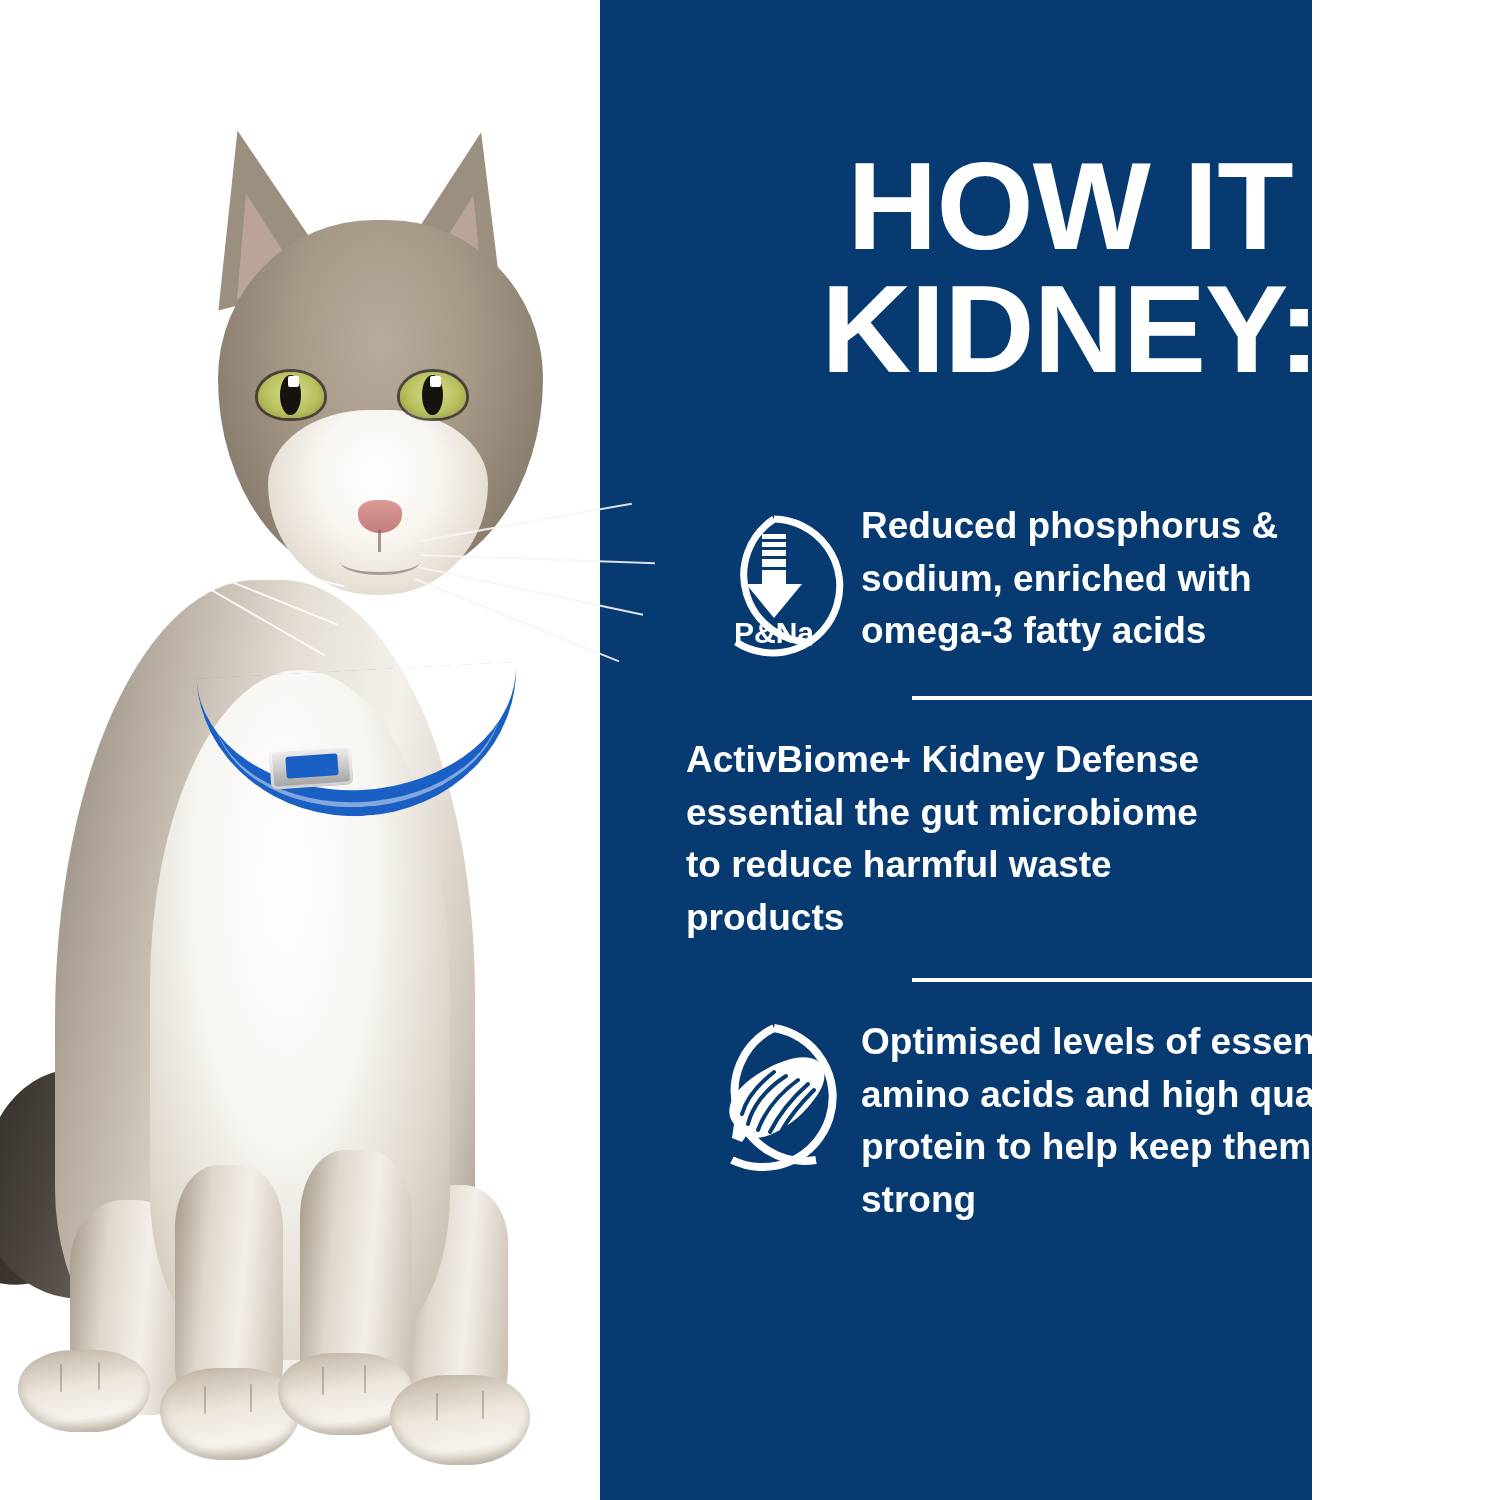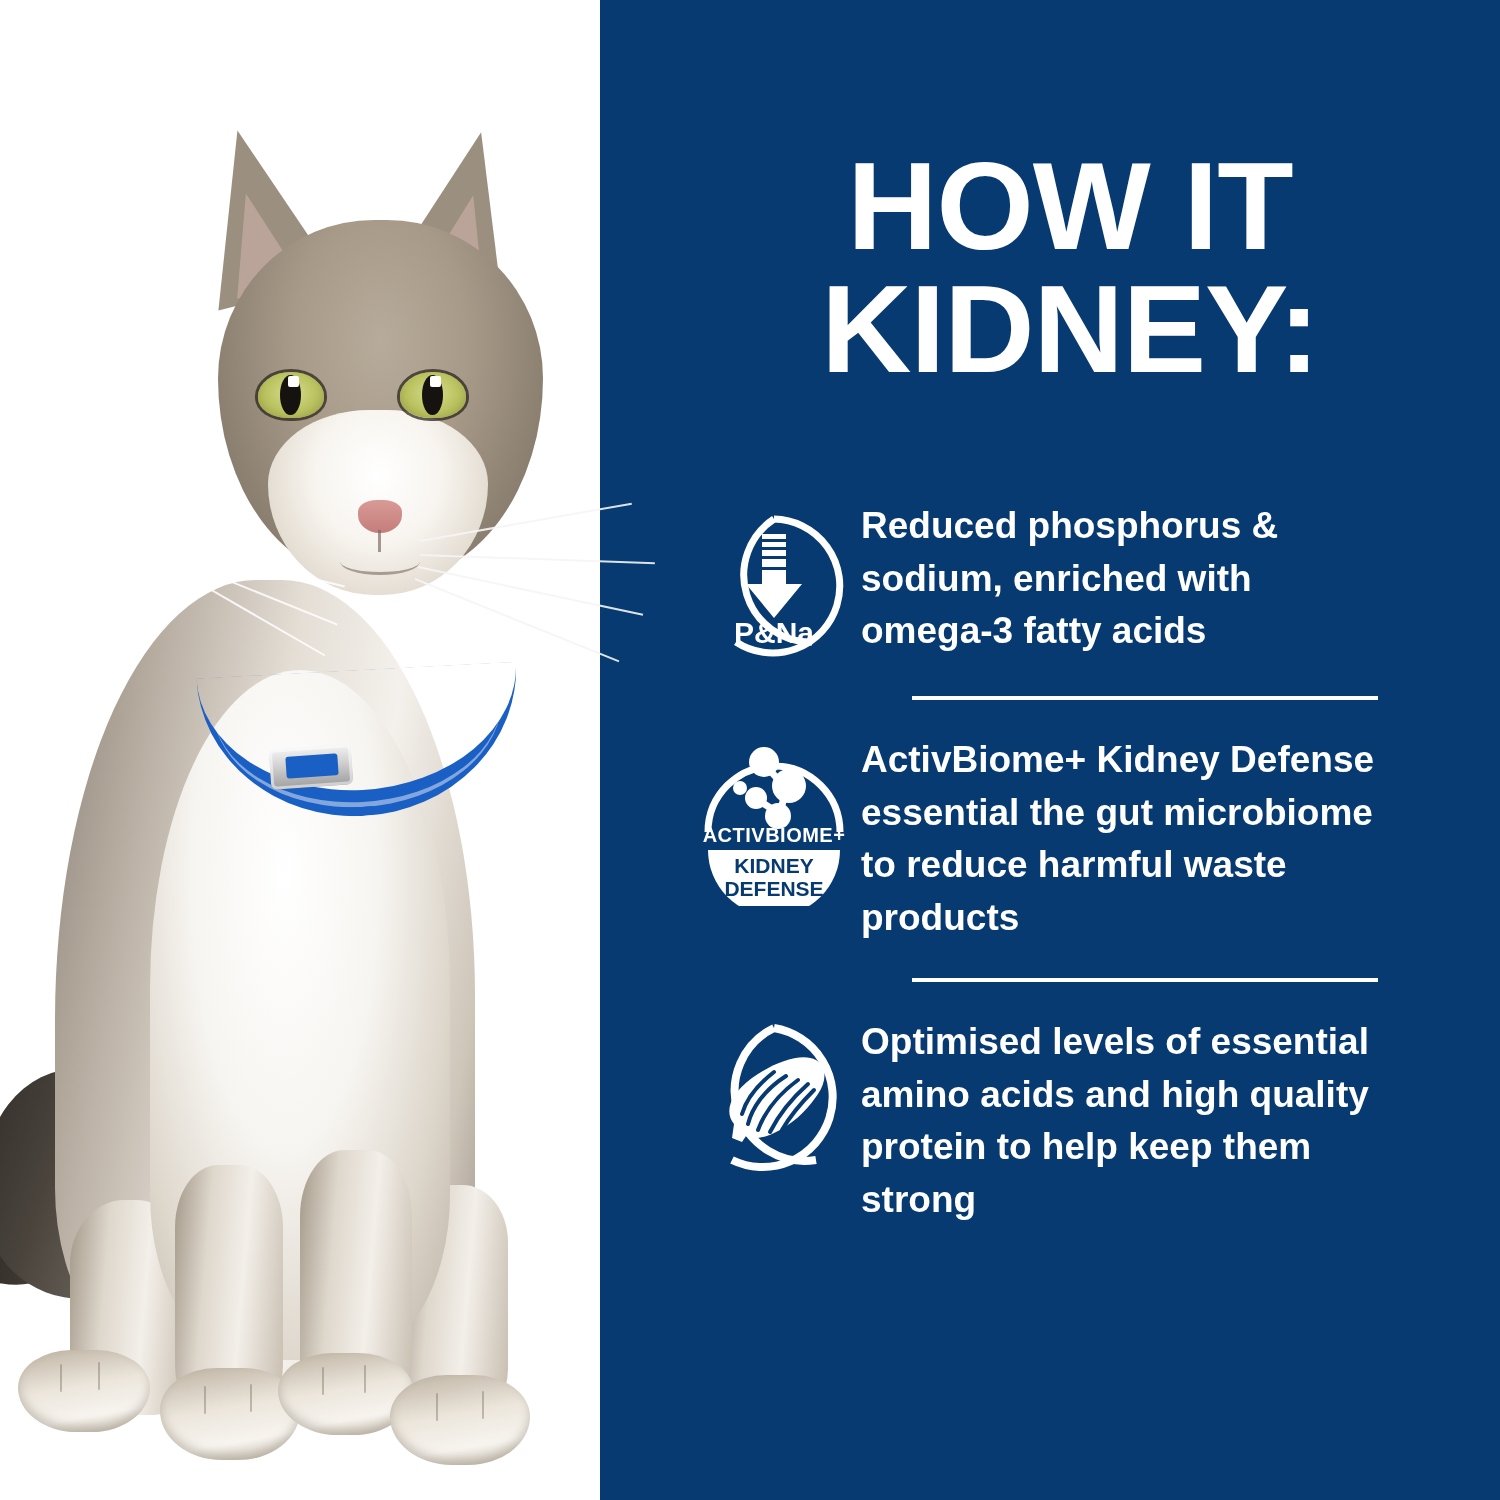--- a/index.html
+++ b/index.html
@@ -5,21 +5,21 @@
   html, body {
     margin: 0;
     padding: 0;
     background: #ffffff;
   }
   body {
     font-family: "Liberation Sans", sans-serif;
   }
   #page {
     position: relative;
-    width: 1500px;
+    width: 1312px;
     height: 1500px;
     overflow: hidden;
     background: #ffffff;
   }
 
   
   .left-panel {
     position: absolute;
     left: 0; top: 0;
     width: 600px; height: 1500px;
@@ -280,41 +280,20 @@
 
             <text x="76" y="133" text-anchor="middle" font-family="Liberation Sans, sans-serif" font-size="30" font-weight="bold" fill="#ffffff">P&amp;Na</text>
           </svg>
         </div>
         <div class="feature-text">Reduced phosphorus &amp; sodium, enriched with omega-3 fatty acids</div>
       </div>
 
       <div class="divider"></div>
 
       <div class="feature f2">
-        <div class="feature-icon">
-          <svg width="160" height="170" viewBox="0 0 160 170" aria-hidden="true">
-
-            <path d="M14 96 A66 66 0 0 1 146 96" fill="none" stroke="#ffffff" stroke-width="7"></path>
-
-            <line x1="70" y1="28" x2="92" y2="52" stroke="#ffffff" stroke-width="7"></line>
-            <line x1="92" y1="52" x2="86" y2="78" stroke="#ffffff" stroke-width="7"></line>
-            <line x1="86" y1="78" x2="64" y2="64" stroke="#ffffff" stroke-width="7"></line>
-            <circle cx="70" cy="26" r="15" fill="#ffffff"></circle>
-            <circle cx="95" cy="50" r="17" fill="#ffffff"></circle>
-            <circle cx="62" cy="62" r="11" fill="#ffffff"></circle>
-            <circle cx="84" cy="80" r="13" fill="#ffffff"></circle>
-            <circle cx="46" cy="52" r="7" fill="#ffffff"></circle>
-
-            <text x="80" y="106" text-anchor="middle" font-family="Liberation Sans, sans-serif" font-size="20" font-weight="bold" fill="#ffffff" letter-spacing="0.5">ACTIVBIOME+</text>
-
-            <path d="M14 114 A66 66 0 0 0 146 114 Z" fill="#ffffff"></path>
-            <text x="80" y="137" text-anchor="middle" font-family="Liberation Sans, sans-serif" font-size="21" font-weight="bold" fill="#063a71">KIDNEY</text>
-            <text x="80" y="160" text-anchor="middle" font-family="Liberation Sans, sans-serif" font-size="21" font-weight="bold" fill="#063a71">DEFENSE</text>
-          </svg>
-        </div>
         <div class="feature-text">ActivBiome+ Kidney Defense essential the gut microbiome to reduce harmful waste products</div>
       </div>
 
       <div class="divider"></div>
 
       <div class="feature f3">
         <div class="feature-icon">
           <svg width="160" height="160" viewBox="0 0 160 160" aria-hidden="true">
 
             <path d="M80 8 A70 70 0 1 1 38 140" fill="none" stroke="#ffffff" stroke-width="8"></path>

